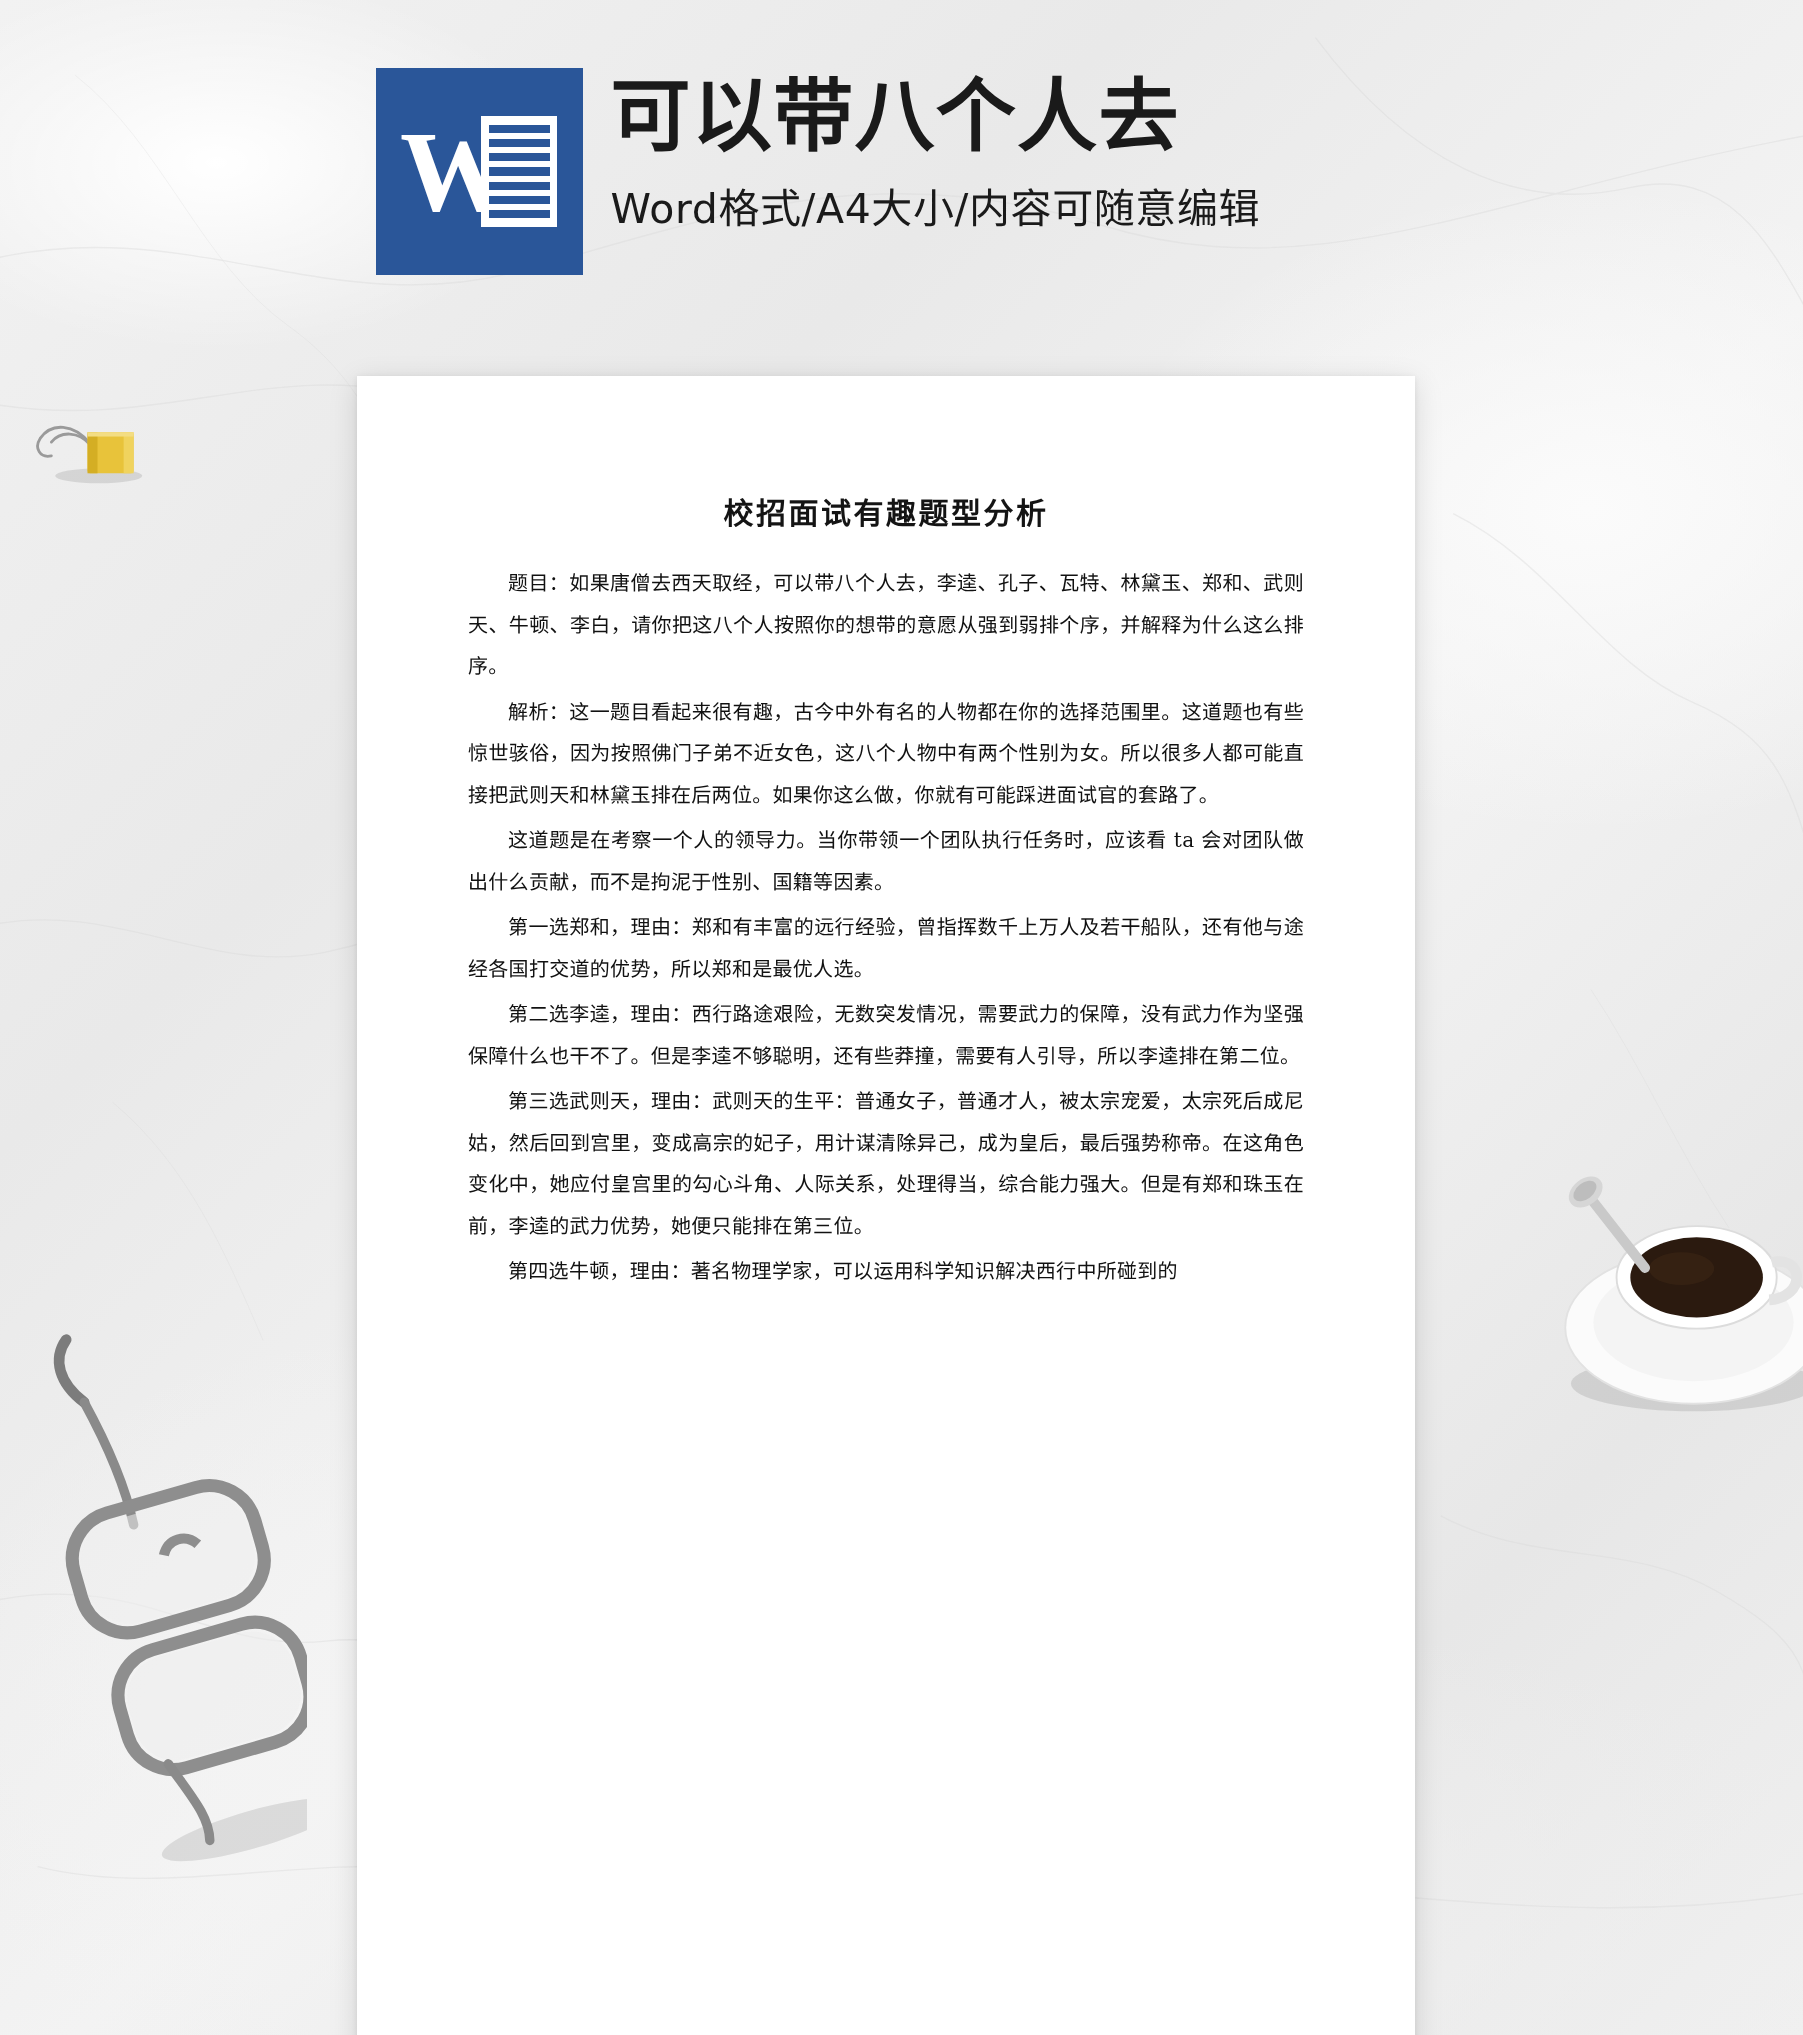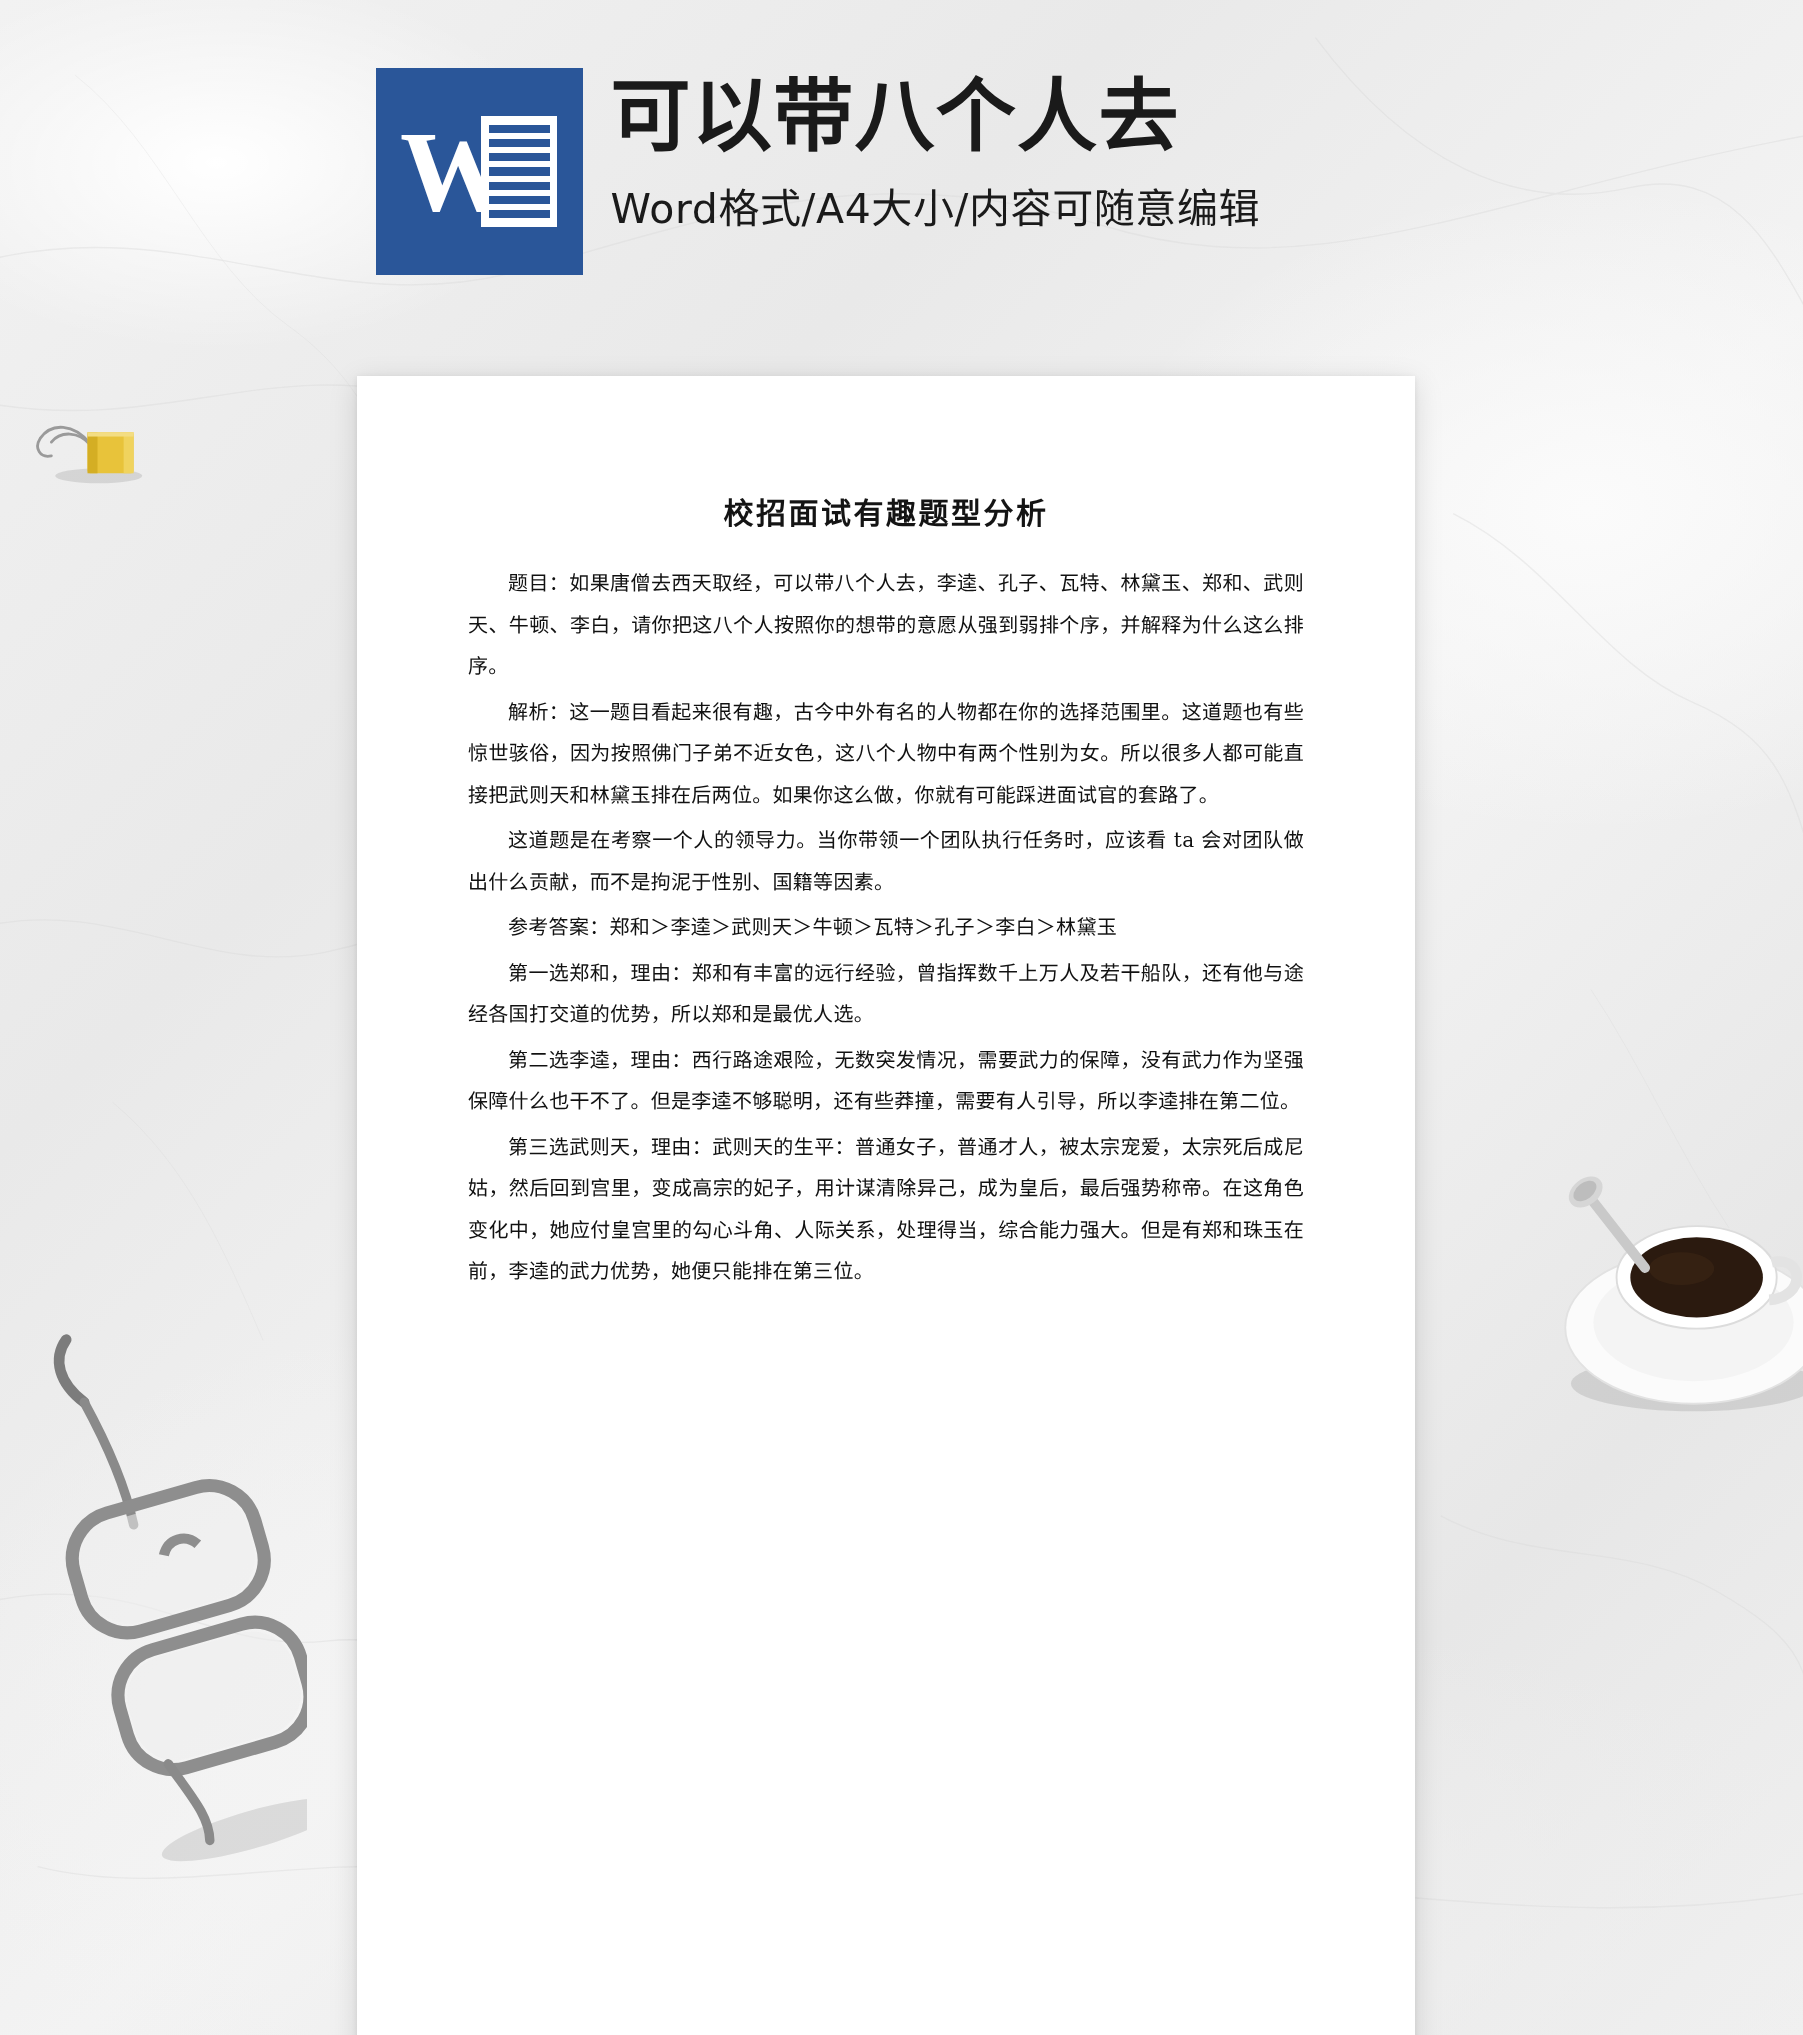--- a/index.html
+++ b/index.html
@@ -195,24 +195,24 @@
     <div class="title-main">可以带八个人去</div>
     <div class="title-sub">Word格式/A4大小/内容可随意编辑</div>
   </div>
 </div>
 
 <div class="paper">
   <div class="doc-title">校招面试有趣题型分析</div>
   <div class="doc-p">题目：如果唐僧去西天取经，可以带八个人去，李逵、孔子、瓦特、林黛玉、郑和、武则天、牛顿、李白，请你把这八个人按照你的想带的意愿从强到弱排个序，并解释为什么这么排序。</div>
   <div class="doc-p">解析：这一题目看起来很有趣，古今中外有名的人物都在你的选择范围里。这道题也有些惊世骇俗，因为按照佛门子弟不近女色，这八个人物中有两个性别为女。所以很多人都可能直接把武则天和林黛玉排在后两位。如果你这么做，你就有可能踩进面试官的套路了。</div>
   <div class="doc-p">这道题是在考察一个人的领导力。当你带领一个团队执行任务时，应该看 ta 会对团队做出什么贡献，而不是拘泥于性别、国籍等因素。</div>
-  <div class="doc-p">参考答案：郑和＞李逵＞武则天＞牛顿＞瓦特＞孔子＞李白＞林黛玉</div>
   <div class="doc-p">第一选郑和，理由：郑和有丰富的远行经验，曾指挥数千上万人及若干船队，还有他与途经各国打交道的优势，所以郑和是最优人选。</div>
   <div class="doc-p">第二选李逵，理由：西行路途艰险，无数突发情况，需要武力的保障，没有武力作为坚强保障什么也干不了。但是李逵不够聪明，还有些莽撞，需要有人引导，所以李逵排在第二位。</div>
   <div class="doc-p">第三选武则天，理由：武则天的生平：普通女子，普通才人，被太宗宠爱，太宗死后成尼姑，然后回到宫里，变成高宗的妃子，用计谋清除异己，成为皇后，最后强势称帝。在这角色变化中，她应付皇宫里的勾心斗角、人际关系，处理得当，综合能力强大。但是有郑和珠玉在前，李逵的武力优势，她便只能排在第三位。</div>
+  <div class="doc-p">第四选牛顿，理由：著名物理学家，可以运用科学知识解决西行中所碰到的</div>
 </div>
 
 <svg class="clip" viewBox="0 0 200 130">
   <ellipse cx="110" cy="112" rx="70" ry="12" fill="rgba(0,0,0,.10)"></ellipse>
   <g stroke="#9a9a9a" stroke-width="4.5" fill="none" stroke-linecap="round">
     <path d="M 96 60 C 70 28, 34 26, 16 52 C 6 68, 16 84, 34 80"></path>
     <path d="M 96 62 C 78 40, 48 40, 34 58"></path>
   </g>
   <rect x="92" y="42" width="74" height="66" rx="4" fill="#e8c33a"></rect>
   <rect x="92" y="42" width="16" height="66" fill="#d4ae24"></rect>

